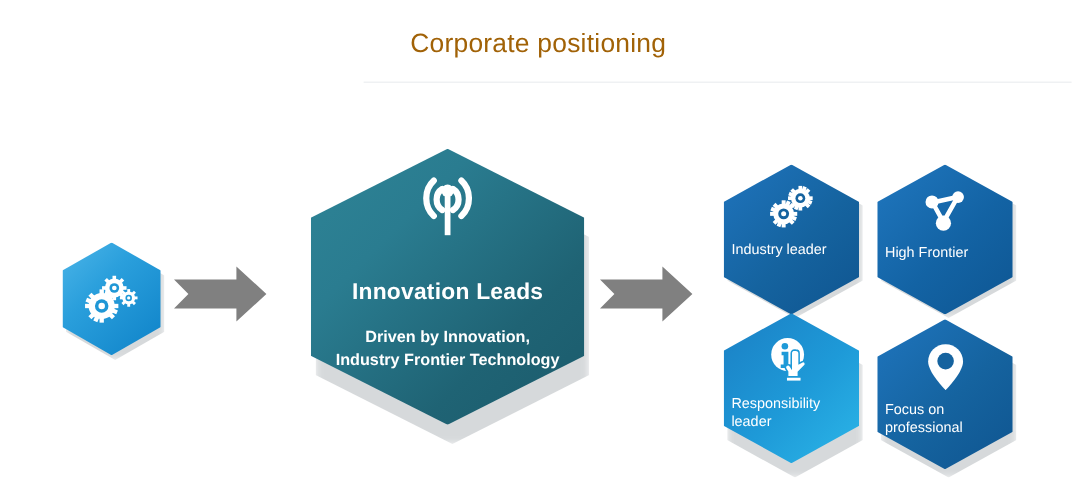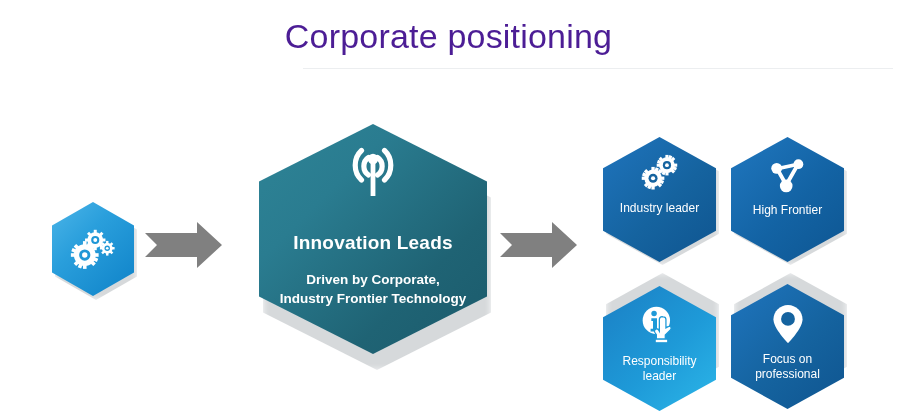--- a/index.html
+++ b/index.html
@@ -22,23 +22,23 @@
 
   
   #title-block {
     position: absolute;
     left: 0;
     top: 18px;
     width: 897px;
     text-align: center;
   }
   #page-title {
-    font-size: 34px;
+    font-size: 22px;
     line-height: 36px;
-    color: #4c1d95;
+    color: #a16207;
     letter-spacing: 0.2px;
     font-weight: normal;
     margin: 0;
     display: block;
   }
   #title-rule {
     position: absolute;
     left: 303px;
     top: 68px;
     width: 590px;
@@ -130,40 +130,39 @@
     flex-direction: column;
     align-items: center;
     justify-content: flex-start;
     padding-top: 22px;
     box-sizing: border-box;
   }
   .hex-small .small-label {
     color: #ffffff;
     font-size: 12px;
     line-height: 15px;
-    text-align: center;
     width: 100px;
   }
   .hex-small .small-icon {
     display: block;
     margin-bottom: 8px;
   }
 
   
   #hex-q1-shadow { left: 606px; top: 140px; }
   #hex-q1        { left: 603px; top: 137px;
     background: linear-gradient(135deg, #1f74bd 0%, #15639f 55%, #0f5590 100%); }
   #hex-q2-shadow { left: 734px; top: 140px; }
   #hex-q2        { left: 731px; top: 137px;
     background: linear-gradient(135deg, #2077bf 0%, #1363a4 55%, #0e5692 100%); }
   #hex-q3-shadow { left: 606px; top: 273px; }
-  #hex-q3        { left: 603px; top: 286px;
+  #hex-q3        { left: 603px; top: 261px;
     background: linear-gradient(135deg, #1b7fc4 0%, #1e9ad8 55%, #2cb6e8 100%); }
   #hex-q4-shadow { left: 734px; top: 273px; }
-  #hex-q4        { left: 731px; top: 284px;
+  #hex-q4        { left: 731px; top: 266px;
     background: linear-gradient(135deg, #1f75be 0%, #15639f 55%, #0f5590 100%); }
 
   #hex-q3 .hex-inner { padding-top: 18px; }
   #hex-q4 .hex-inner { padding-top: 20px; }
   #hex-q1 .hex-inner { padding-top: 16px; }
   #hex-q2 .hex-inner { padding-top: 20px; }
 </style>
 </head>
 <body>
 
@@ -251,21 +250,21 @@
           <path d="M45.5 8.5 A 17 19 0 0 1 45.5 38"></path>
           <path d="M29.5 15.5 A 9 10 0 0 0 29.5 33"></path>
           <path d="M38.5 15.5 A 9 10 0 0 1 38.5 33"></path>
         </g>
         <circle cx="34" cy="17" r="5.2" fill="#ffffff"></circle>
         <rect x="31.6" y="18" width="4.8" height="36" fill="#ffffff"></rect>
       </svg>
     </div>
     <div id="center-heading">Innovation Leads</div>
     <div id="center-sub">
-      <div>Driven by Corporate,</div>
+      <div>Driven by Innovation,</div>
       <div>Industry Frontier Technology</div>
     </div>
   </div>
 
   <div class="arrow" id="arrow-2">
     <svg width="78" height="48" viewBox="0 0 78 48">
       <polygon points="0,12 12,24 0,36 52,36 52,47 77,24 52,1 52,12" fill="#808080"></polygon>
     </svg>
   </div>
 

